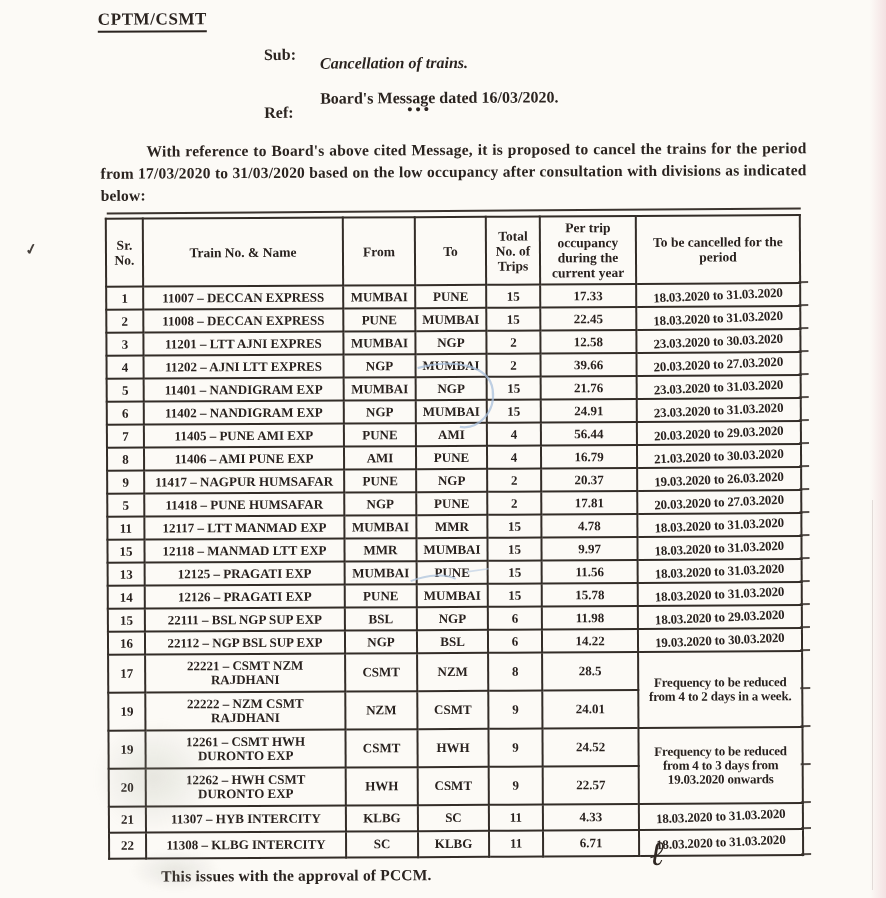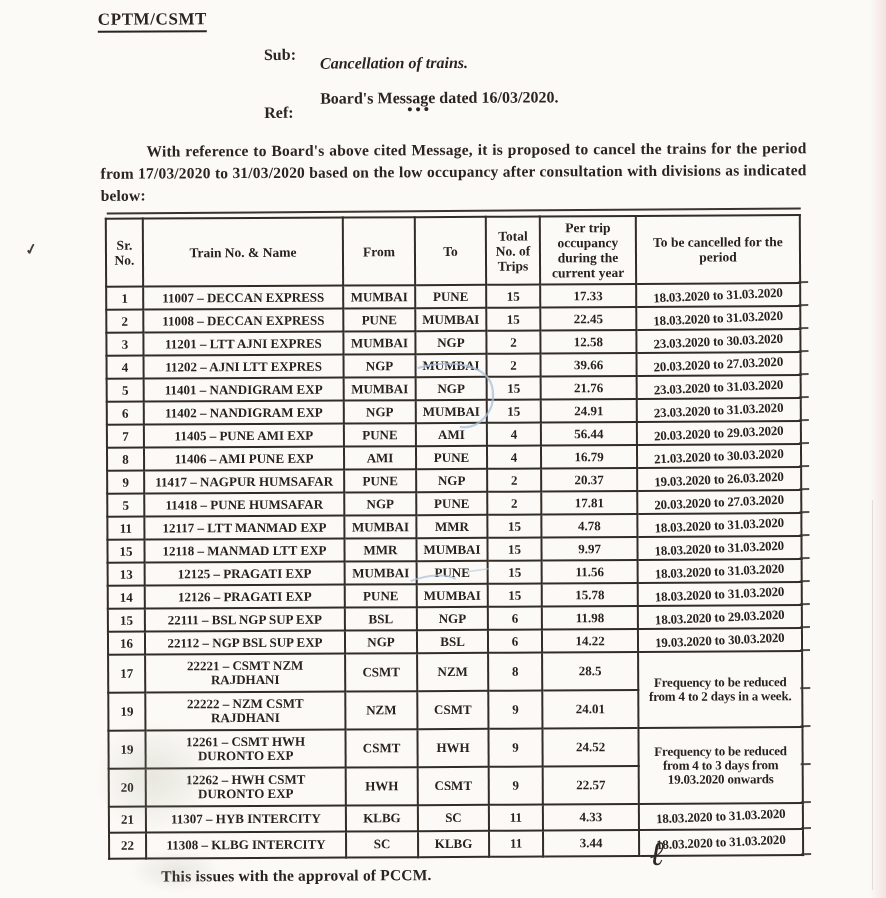--- a/index.html
+++ b/index.html
@@ -291,21 +291,21 @@
           <td class="trips-cell">11</td>
           <td class="occupancy-cell">4.33</td>
           <td class="period-cell"><span class="tilt">18.03.2020 to 31.03.2020</span></td>
         </tr>
         <tr class="row-last">
           <td class="sr-cell">22</td>
           <td class="train-cell">11308 – KLBG INTERCITY</td>
           <td class="from-cell">SC</td>
           <td class="to-cell">KLBG</td>
           <td class="trips-cell">11</td>
-          <td class="occupancy-cell">3.44</td>
+          <td class="occupancy-cell">6.71</td>
           <td class="period-cell"><span class="tilt">18.03.2020 to 31.03.2020</span></td>
         </tr>
       </tbody>
   </table>
 
   <div>
       <div class="tick" style="top: 283px;"></div>
       <div class="tick" style="top: 306px;"></div>
       <div class="tick" style="top: 329px;"></div>
       <div class="tick" style="top: 352px;"></div>

